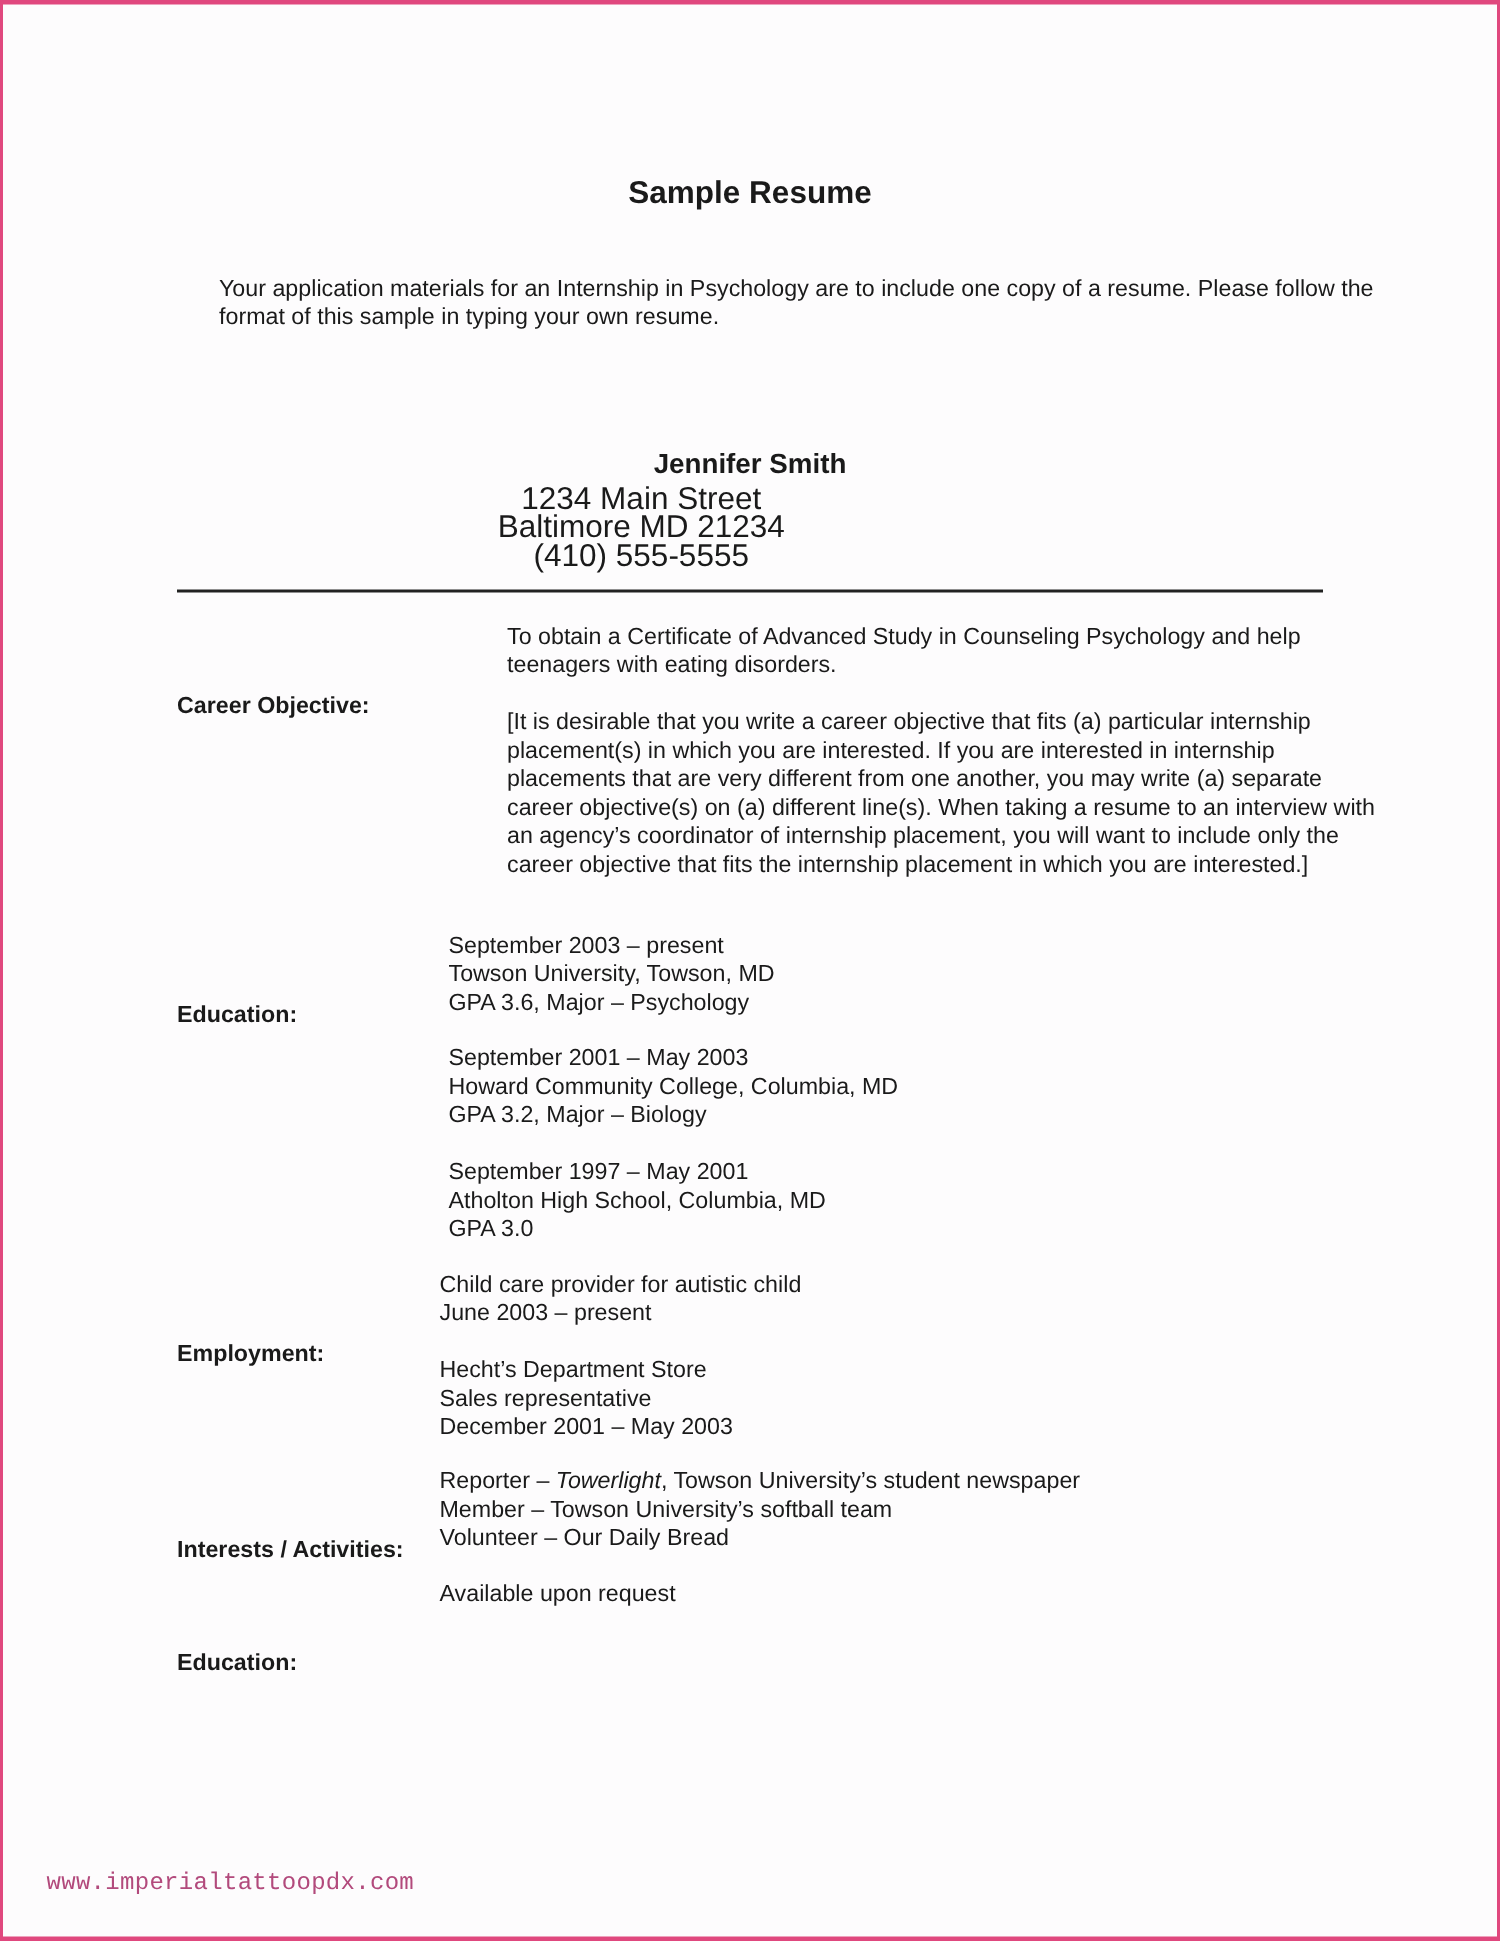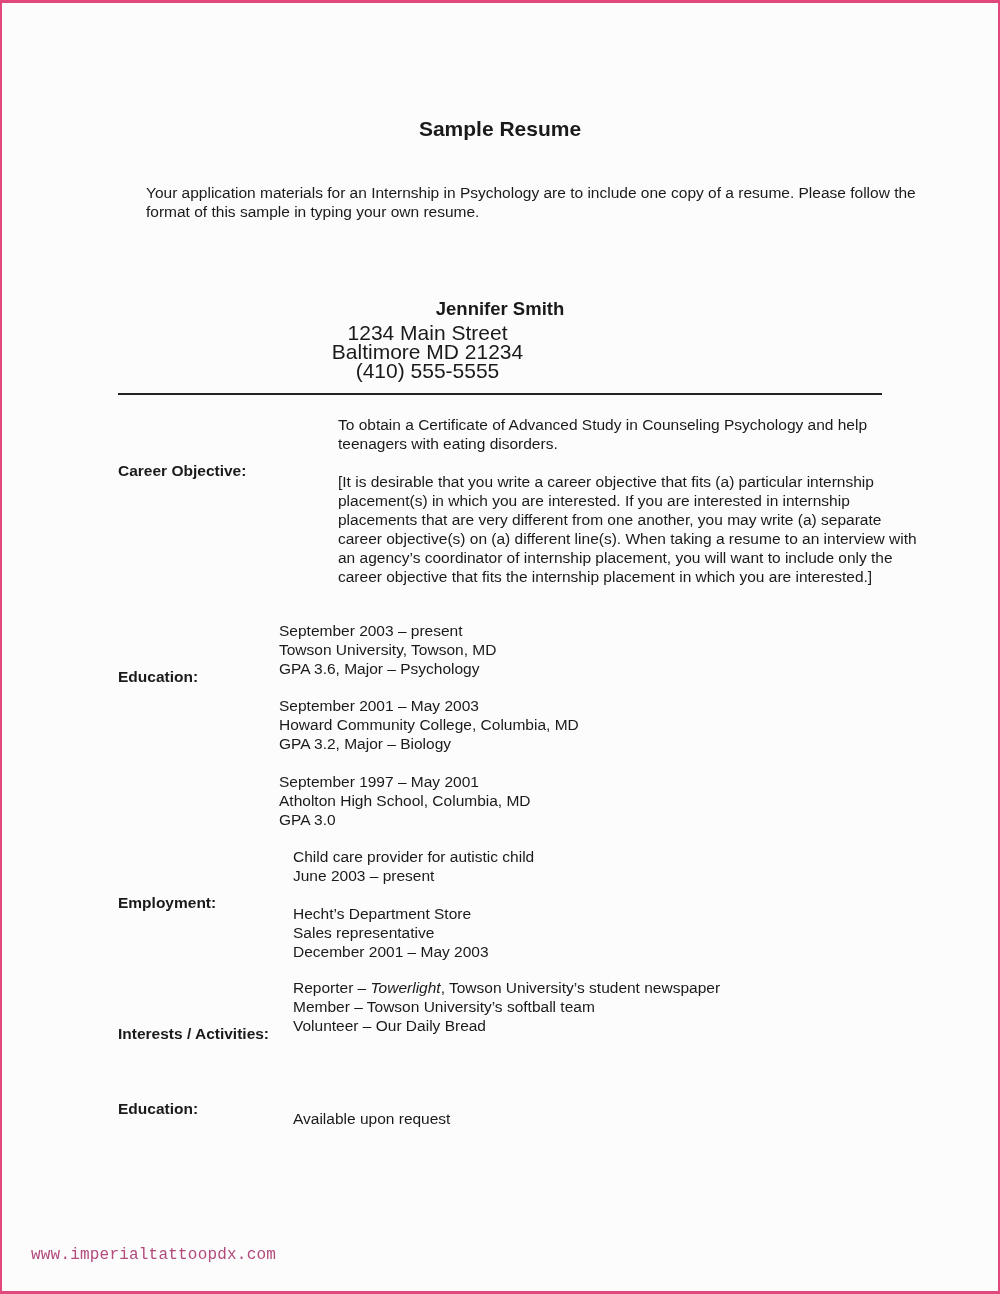--- a/index.html
+++ b/index.html
@@ -43,21 +43,21 @@
     position: absolute; left: 118px; top: 393px;
     width: 764px; height: 2px; background: #222;
   }
   .label {
     left: 118px; font-size: 15.5px; font-weight: bold; margin-top: 46px;
   }
   .text {
     font-size: 15.5px; line-height: 19px;
   }
   .col { left: 293px; }
-  .col2 { left: 279px; }
+  .col2 { left: 299px; }
   .para {
     white-space: normal; width: 590px; margin-left: 45px;
   }
   .footer {
     left: 31px; top: 1246px;
     font-family: Liberation Mono, monospace;
     font-size: 16px; color: #b24a7c; letter-spacing: 0.2px;
   }
   i { font-style: italic; }
 </style>
@@ -100,15 +100,15 @@
 <div class="abs text col" style="top:904px">Hecht’s Department Store</div>
 <div class="abs text col" style="top:923px">Sales representative</div>
 <div class="abs text col" style="top:942px">December 2001 – May 2003</div>
 
 <div class="abs label" style="top:979px">Interests / Activities:</div>
 <div class="abs text col" style="top:978px"><span>Reporter – </span><i>Towerlight</i><span>, Towson University’s student newspaper</span></div>
 <div class="abs text col" style="top:997px">Member – Towson University’s softball team</div>
 <div class="abs text col" style="top:1016px">Volunteer – Our Daily Bread</div>
 
 <div class="abs label" style="top:1054px">Education:</div>
-<div class="abs text col" style="top:1109px">Available upon request</div>
+<div class="abs text col" style="top:1053px">Available upon request</div>
 
 <div class="abs footer">www.imperialtattoopdx.com</div>
 
 </body></html>

